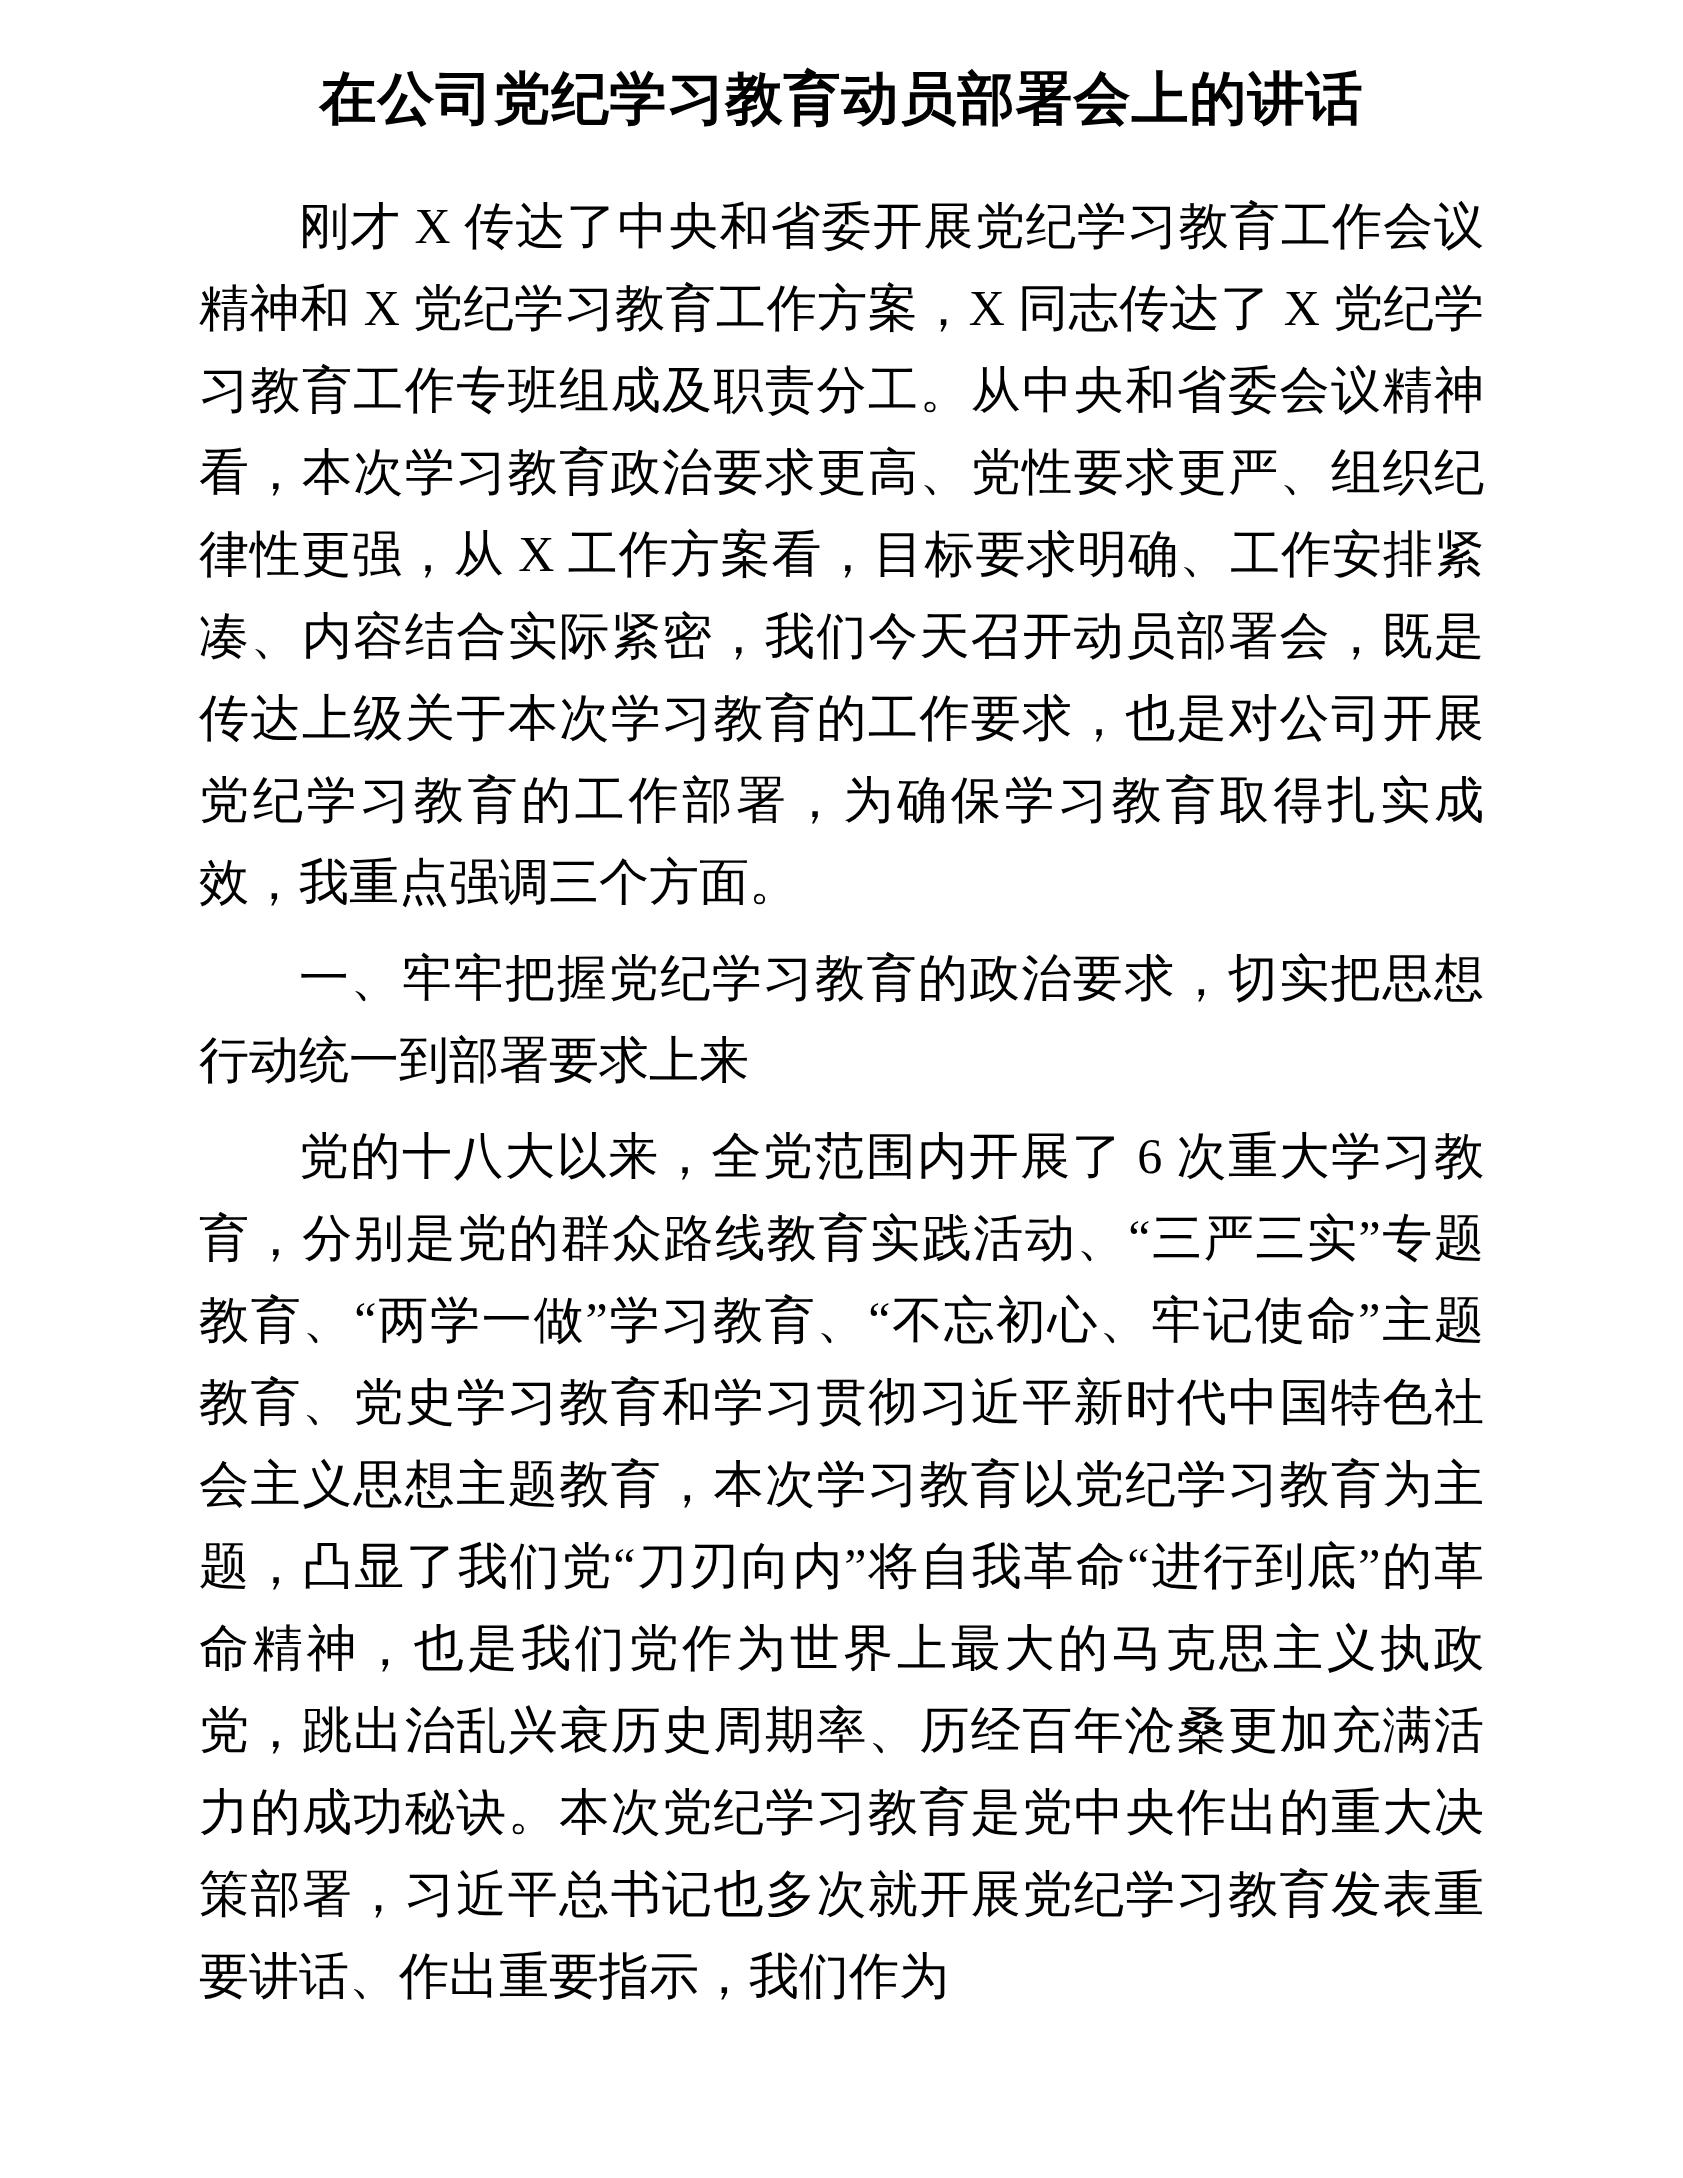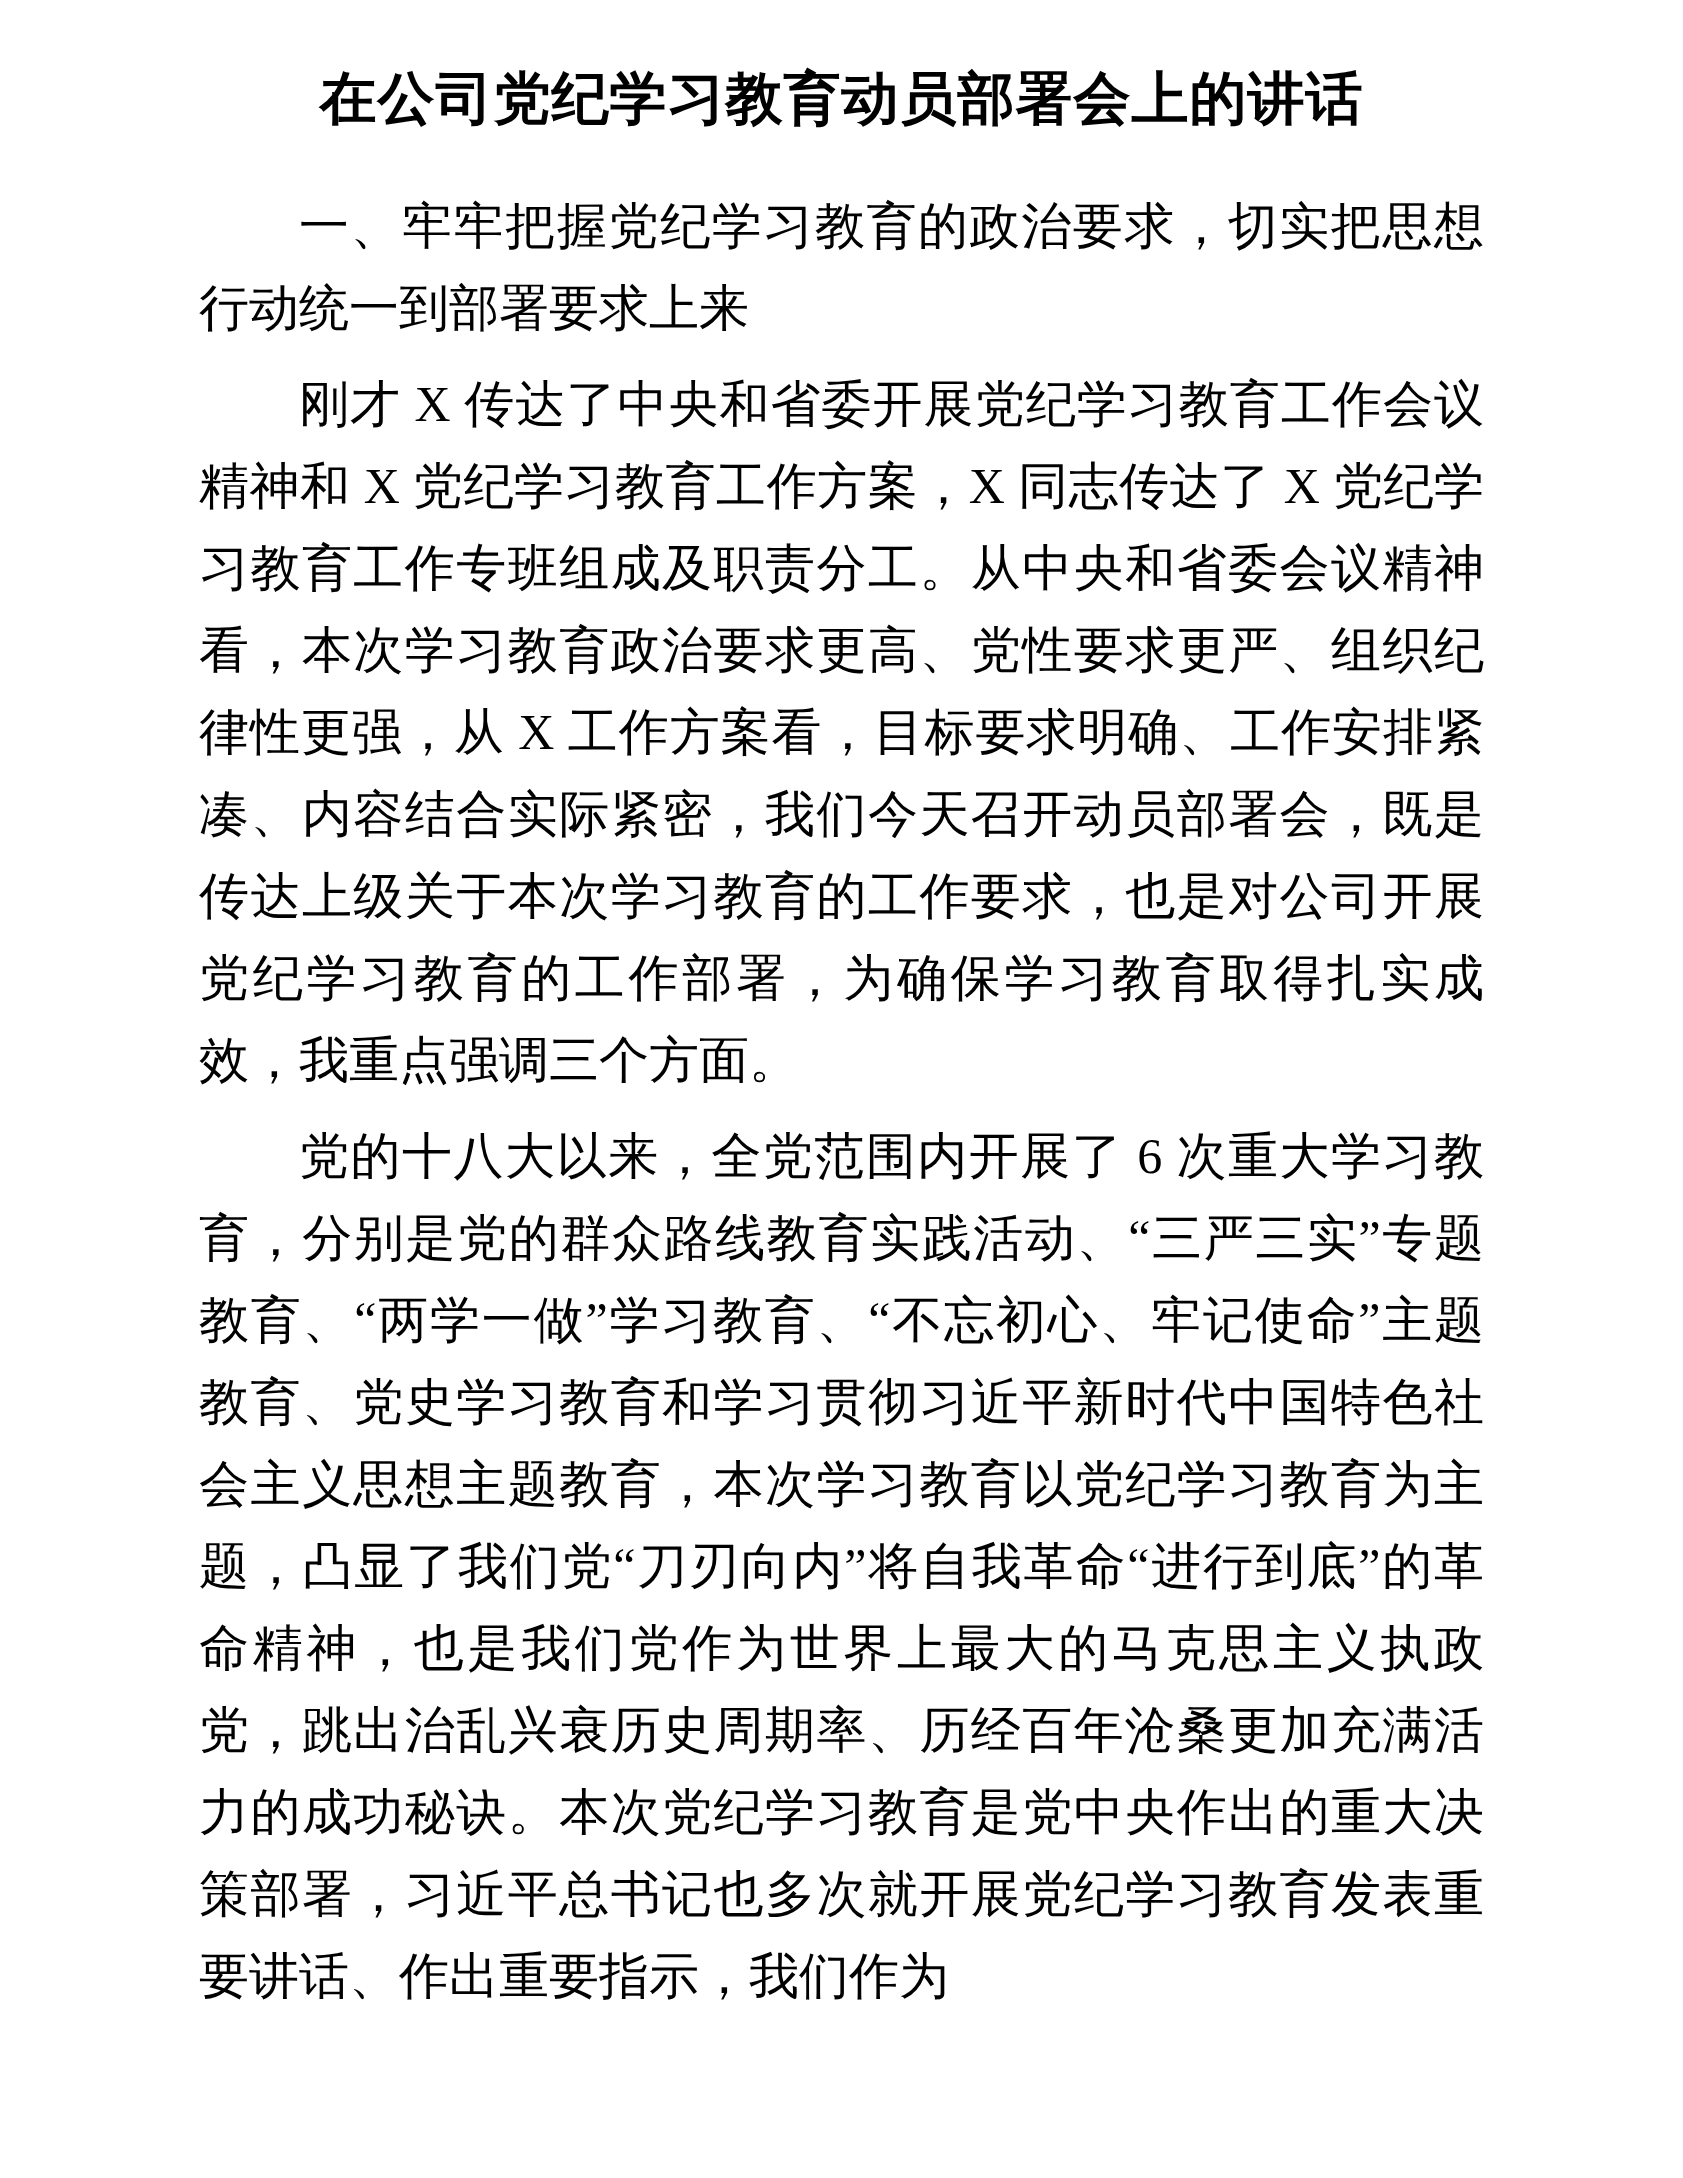--- a/index.html
+++ b/index.html
@@ -40,20 +40,20 @@
   }
 </style>
 </head>
 <body>
 
 <div class="page">
   <h1 class="doc-title">在公司党纪学习教育动员部署会上的讲话</h1>
 
   <div class="doc-body">
 
+    <p>刚才 X 传达了中央和省委开展党纪学习教育工作会议精神和 X 党纪学习教育工作方案，X 同志传达了 X 党纪学习教育工作专班组成及职责分工。从中央和省委会议精神看，本次学习教育政治要求更高、党性要求更严、组织纪律性更强，从 X 工作方案看，目标要求明确、工作安排紧凑、内容结合实际紧密，我们今天召开动员部署会，既是传达上级关于本次学习教育的工作要求，也是对公司开展党纪学习教育的工作部署，为确保学习教育取得扎实成效，我重点强调三个方面。</p>
+
     <p>一、牢牢把握党纪学习教育的政治要求，切实把思想行动统一到部署要求上来</p>
-
-    <p>刚才 X 传达了中央和省委开展党纪学习教育工作会议精神和 X 党纪学习教育工作方案，X 同志传达了 X 党纪学习教育工作专班组成及职责分工。从中央和省委会议精神看，本次学习教育政治要求更高、党性要求更严、组织纪律性更强，从 X 工作方案看，目标要求明确、工作安排紧凑、内容结合实际紧密，我们今天召开动员部署会，既是传达上级关于本次学习教育的工作要求，也是对公司开展党纪学习教育的工作部署，为确保学习教育取得扎实成效，我重点强调三个方面。</p>
 
     <p>党的十八大以来，全党范围内开展了 6 次重大学习教育，分别是党的群众路线教育实践活动、“三严三实”专题教育、“两学一做”学习教育、“不忘初心、牢记使命”主题教育、党史学习教育和学习贯彻习近平新时代中国特色社会主义思想主题教育，本次学习教育以党纪学习教育为主题，凸显了我们党“刀刃向内”将自我革命“进行到底”的革命精神，也是我们党作为世界上最大的马克思主义执政党，跳出治乱兴衰历史周期率、历经百年沧桑更加充满活力的成功秘诀。本次党纪学习教育是党中央作出的重大决策部署，习近平总书记也多次就开展党纪学习教育发表重要讲话、作出重要指示，我们作为</p>
   </div>
 </div>
 
 
 </body></html>

